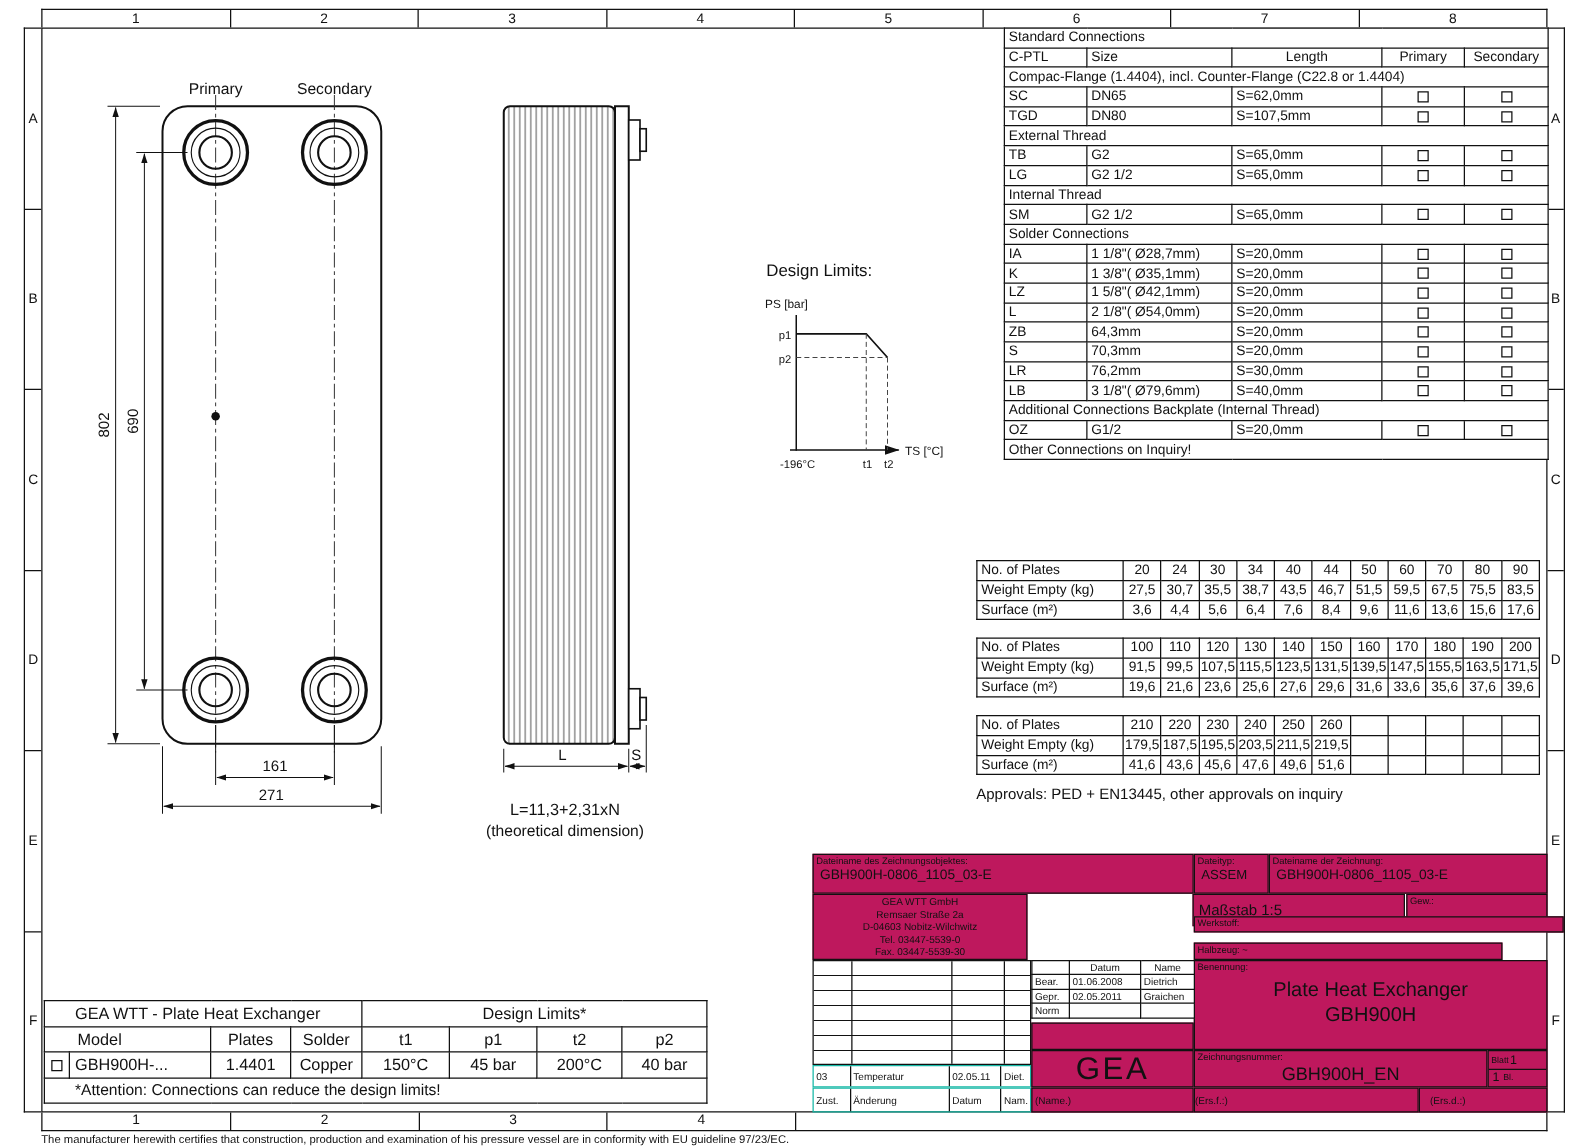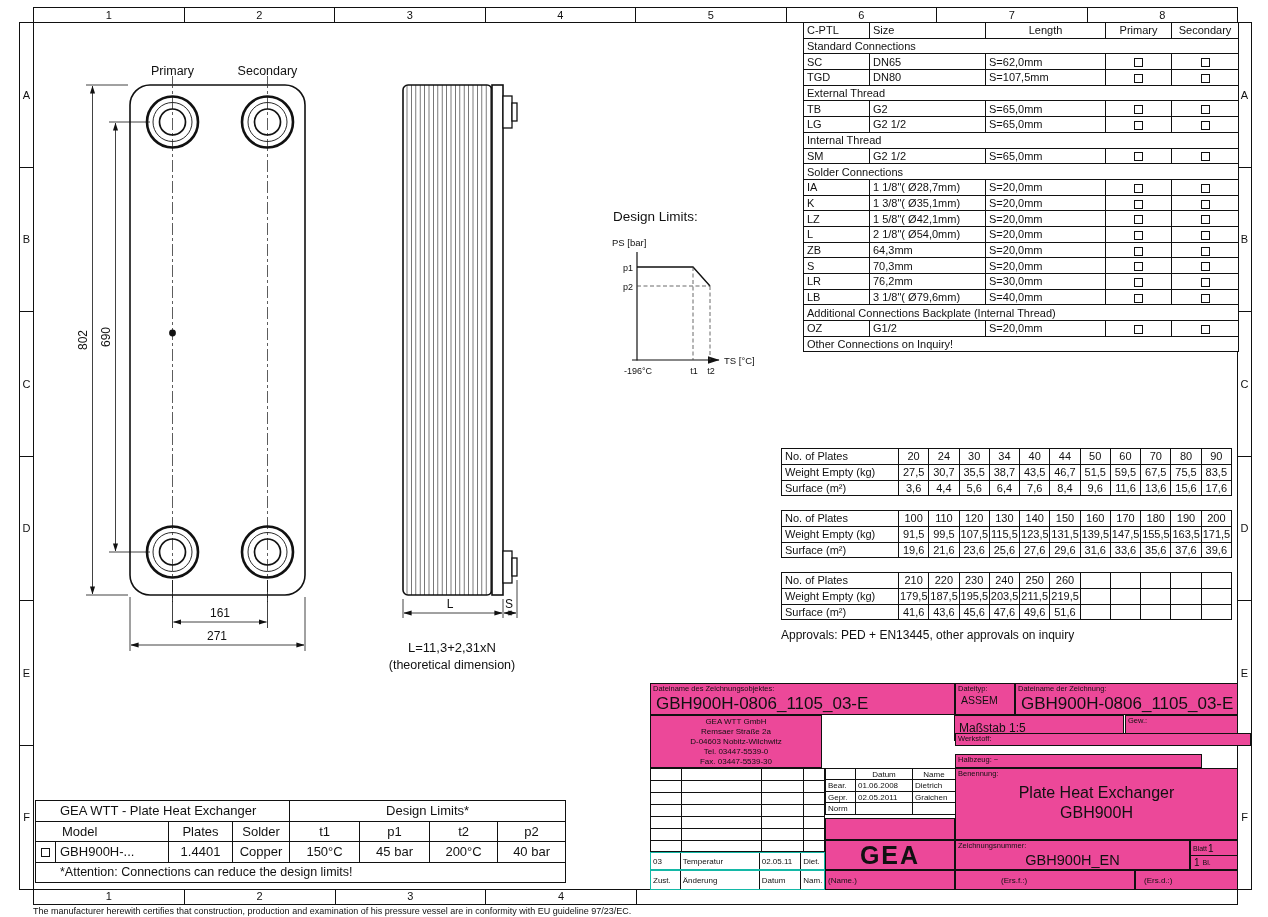--- a/index.html
+++ b/index.html
@@ -33,36 +33,36 @@
   .cbx{display:inline-block;width:9px;height:9px;border:1px solid #111;vertical-align:middle;background:#fff}
 
   
   .plates{position:absolute;left:781px;width:451px}
   .plates td{font-size:11px;height:15.8px;text-align:center;padding:0 1px}
   .plates td:first-child{text-align:left;padding-left:3px}
   .approvals{left:781px;top:628px;font-size:12px}
 
   
   .tb{left:650px;top:683px;width:588px;height:207px;font-size:8px}
-  .tbc{position:absolute;border:1px solid #111;background:#ec4899}
+  .tbc{position:absolute;border:1px solid #111;background:#be185d}
   .tb-lab{display:block;font-size:7.5px;padding:1px 0 0 2px;line-height:1.15}
-  .tb-val{display:block;font-size:17px;padding-left:5px}
+  .tb-val{display:block;font-size:11px;padding-left:5px}
   .addr{display:flex;flex-direction:column;justify-content:center;text-align:center;line-height:1.25;font-size:8px}
   .scale-cell{display:flex;align-items:center;padding-left:4px;font-size:12px}
   .ben-title{text-align:center;font-size:16px;line-height:1.3;margin-top:4px}
   .appr{width:130px}
   .appr td{font-size:8px;height:11.45px;padding:0 2px;text-align:left}
   .appr .ac{text-align:center}
   .rev-grid{left:0;top:85px;width:175px;height:84px;border:1px solid #111;
             background:repeating-linear-gradient(to bottom,#fff 0 11px,#111 11px 12px)}
   .rg-v{position:absolute;top:0;bottom:0;width:1px;background:#111}
   .rev-row{left:0;width:175px;display:flex;border:1px solid #14b8a6;font-size:8px}
   .rev-row span{border-right:1px solid #111;display:flex;align-items:center;padding-left:2px;overflow:hidden}
   .rev-row span:last-child{border-right:none}
-  .gea-logo{display:flex;align-items:center;justify-content:center;font-size:25px;font-weight:bold;letter-spacing:2px}
+  .gea-logo{display:flex;align-items:center;justify-content:center;font-size:25px;font-weight:normal;letter-spacing:2px}
   .zn-val{text-align:center;font-size:14.5px;margin-top:1px}
   .blatt-top,.blatt-bot{height:14px;display:flex;align-items:center;padding-left:2px;font-size:7px}
   .blatt-bot{border-top:1px solid #111}
   .bl-no{font-size:10px;margin-left:1px}
   .ers{display:flex;align-items:center;font-size:8px}
 
   
   .model{position:absolute;left:35px;top:800px;width:530px}
   .model td{font-size:13px;height:20.5px;padding:0 3px;text-align:center}
   .model .tl{text-align:left;padding-left:24px}
@@ -220,28 +220,31 @@
   <table class="conn">
     <colgroup>
         <col style="width:66px">
         <col style="width:116px">
         <col style="width:120px">
         <col style="width:66px">
         <col style="width:67px">
       </colgroup>
     <tbody>
       <tr>
+          <td colspan="5">Standard Connections</td>
+        </tr>
+      <tr>
         <td>C-PTL</td>
         <td>Size</td>
         <td class="hc">Length</td>
         <td class="hc">Primary</td>
         <td class="hc">Secondary</td>
       </tr>
       <tr>
-          <td colspan="5">Standard Connections</td>
+          <td colspan="5">Compac-Flange (1.4404), incl. Counter-Flange (C22.8 or 1.4404)</td>
         </tr>
     </tbody>
     <tbody>
 
     <tr>
         <td>SC</td>
         <td>DN65</td>
         <td>S=62,0mm</td>
         <td class="c-chk"><span class="cbx"></span></td>
         <td class="c-chk"><span class="cbx"></span></td>
@@ -626,21 +629,21 @@
     <div class="tbc" style="left:540px;top:157px;width:48px;height:30px;border-width:1.5px">
       <div class="blatt-top">
         <span>Blatt</span>
         <span class="bl-no">1</span>
       </div>
       <div class="blatt-bot">
         <span class="bl-no">1</span>
         <span style="margin-left:3px">Bl.</span>
       </div>
     </div>
-    <div class="tbc ers" style="left:305px;top:187px;width:180px;height:20px;padding-left:45px">(Ers.f.:)</div>
+    <div class="tbc ers" style="left:305px;top:187px;width:180px;height:20px;">(Ers.f.:)</div>
     <div class="tbc ers" style="left:485px;top:187px;width:103px;height:20px;padding-left:8px">(Ers.d.:)</div>
   </div>
 
   <table class="model">
     <colgroup>
       <col style="width:20px">
         <col style="width:113px">
         <col style="width:64px">
         <col style="width:57px">
       <col style="width:70px">

